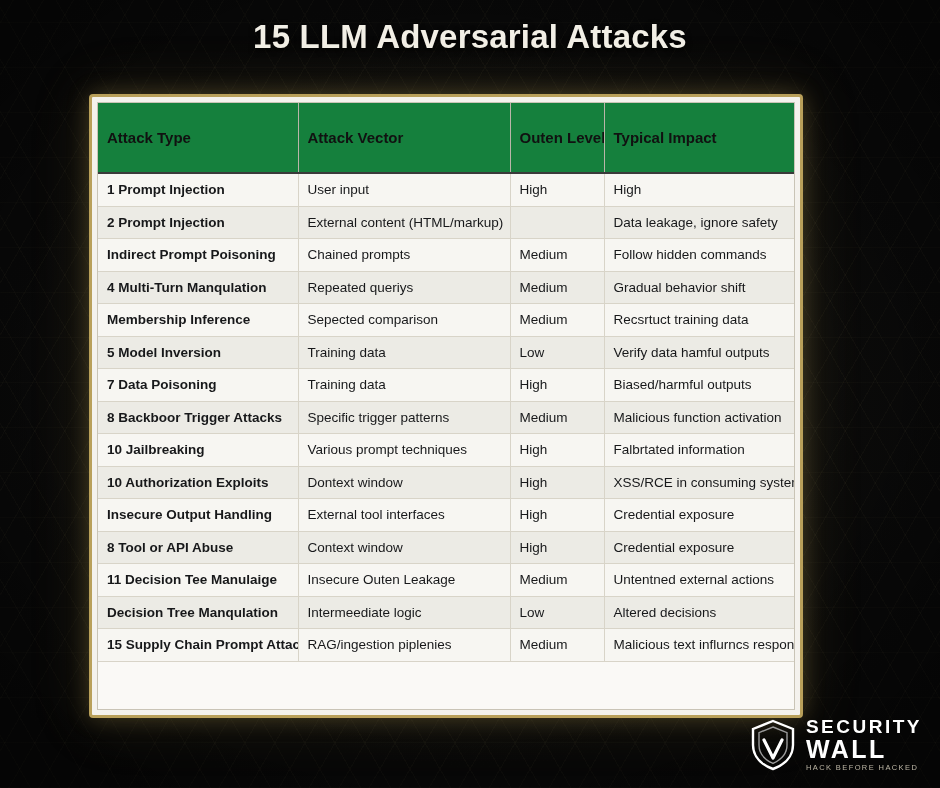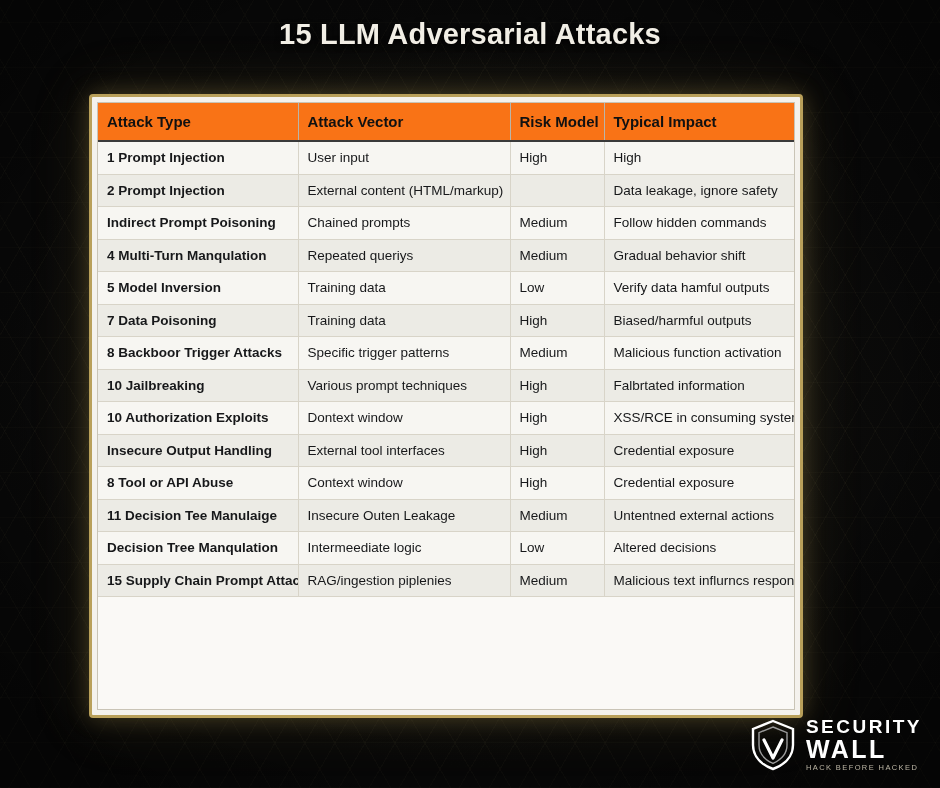--- a/index.html
+++ b/index.html
@@ -41,21 +41,21 @@
     background: radial-gradient(ellipse 640px 520px at 50% 48%, rgba(0,0,0,0) 45%, rgba(0,0,0,0.55) 100%);
     pointer-events: none;
   }
 
   .title {
     position: absolute;
     top: 18px;
     left: 0;
     width: 940px;
     text-align: center;
-    font-size: 29px;
+    font-size: 33px;
     font-weight: bold;
     color: #f2efe6;
     letter-spacing: 0.2px;
     text-shadow: 0 2px 6px rgba(0,0,0,0.85);
     z-index: 3;
   }
 
   .frame {
     position: absolute;
     left: 89px;
@@ -79,25 +79,25 @@
     box-sizing: border-box;
   }
   table {
     width: 100%;
     border-collapse: collapse;
     table-layout: fixed;
     font-size: 13.5px;
     color: #17181a;
   }
   thead th {
-    background: #f97316;
+    background: #15803d;
     text-align: left;
     font-weight: bold;
     font-size: 15px;
-    padding: 10px 9px;
+    padding: 26px 9px;
     border-bottom: 2px solid #3a3a3a;
     border-right: 1px solid #b9b5a9;
     color: #111;
     white-space: nowrap;
     overflow: hidden;
   }
   thead th:last-child { border-right: none; }
   tbody td {
     padding: 8px 9px;
     border-bottom: 1px solid #d8d4c8;
@@ -169,21 +169,21 @@
         <colgroup>
           <col class="w0">
             <col class="w1">
             <col class="w2">
             <col class="w3">
         </colgroup>
         <thead>
           <tr>
             <th>Attack Type</th>
             <th>Attack Vector</th>
-            <th>Risk Model</th>
+            <th>Outen Level</th>
             <th>Typical Impact</th>
           </tr>
         </thead>
         <tbody id="tbody">
             <tr>
               <td class="c0">1 Prompt Injection</td>
               <td class="c1">User input</td>
               <td class="c2">High</td>
               <td class="c3">High</td>
             </tr>
@@ -197,20 +197,26 @@
               <td class="c0">Indirect Prompt Poisoning</td>
               <td class="c1">Chained prompts</td>
               <td class="c2">Medium</td>
               <td class="c3">Follow hidden commands</td>
             </tr>
             <tr>
               <td class="c0">4  Multi-Turn Manqulation</td>
               <td class="c1">Repeated queriys</td>
               <td class="c2">Medium</td>
               <td class="c3">Gradual behavior shift</td>
+            </tr>
+            <tr>
+              <td class="c0">Membership Inference</td>
+              <td class="c1">Sepected comparison</td>
+              <td class="c2">Medium</td>
+              <td class="c3">Recsrtuct training data</td>
             </tr>
             <tr>
               <td class="c0">5 Model Inversion</td>
               <td class="c1">Training data</td>
               <td class="c2">Low</td>
               <td class="c3">Verify data hamful outputs</td>
             </tr>
             <tr>
               <td class="c0">7 Data Poisoning</td>
               <td class="c1">Training data</td>

